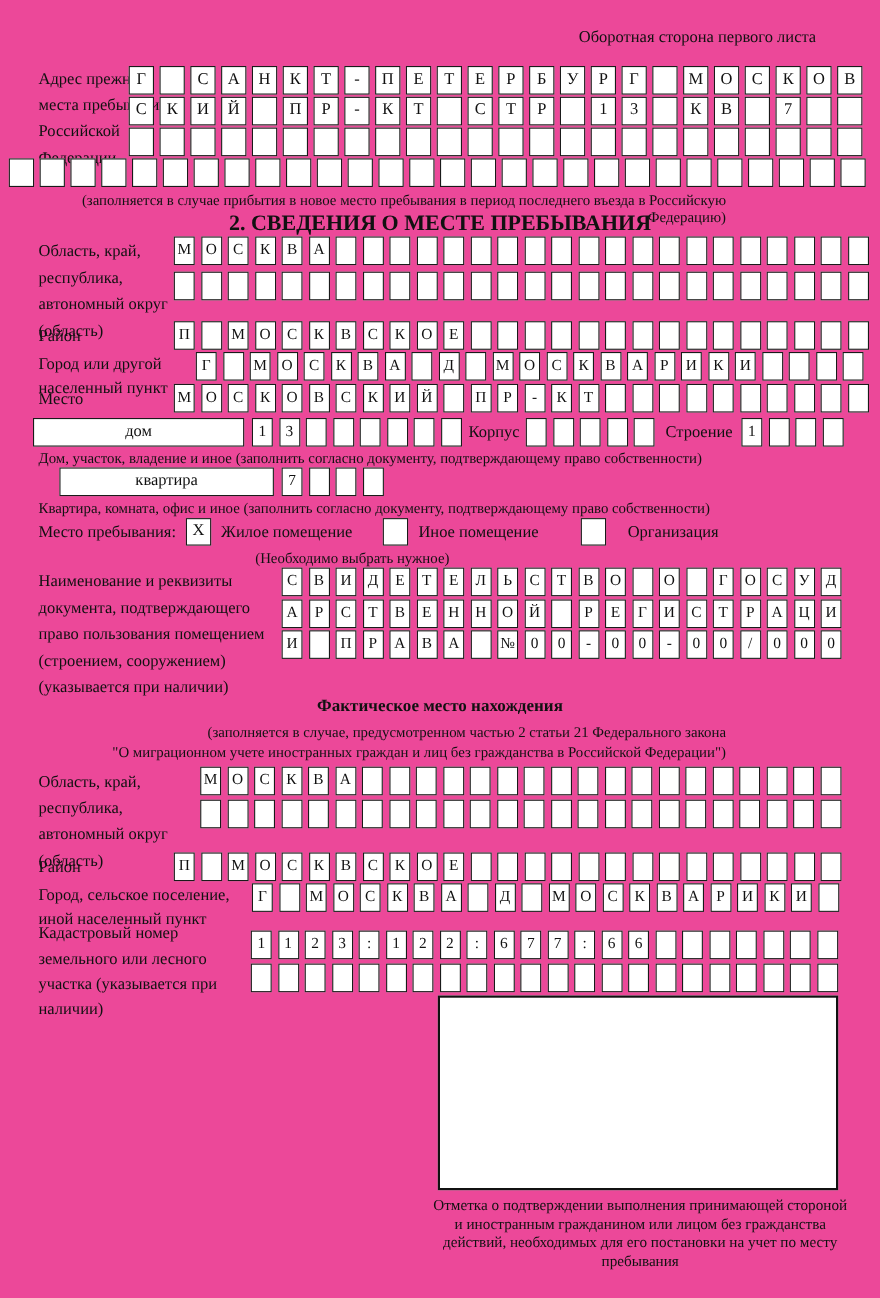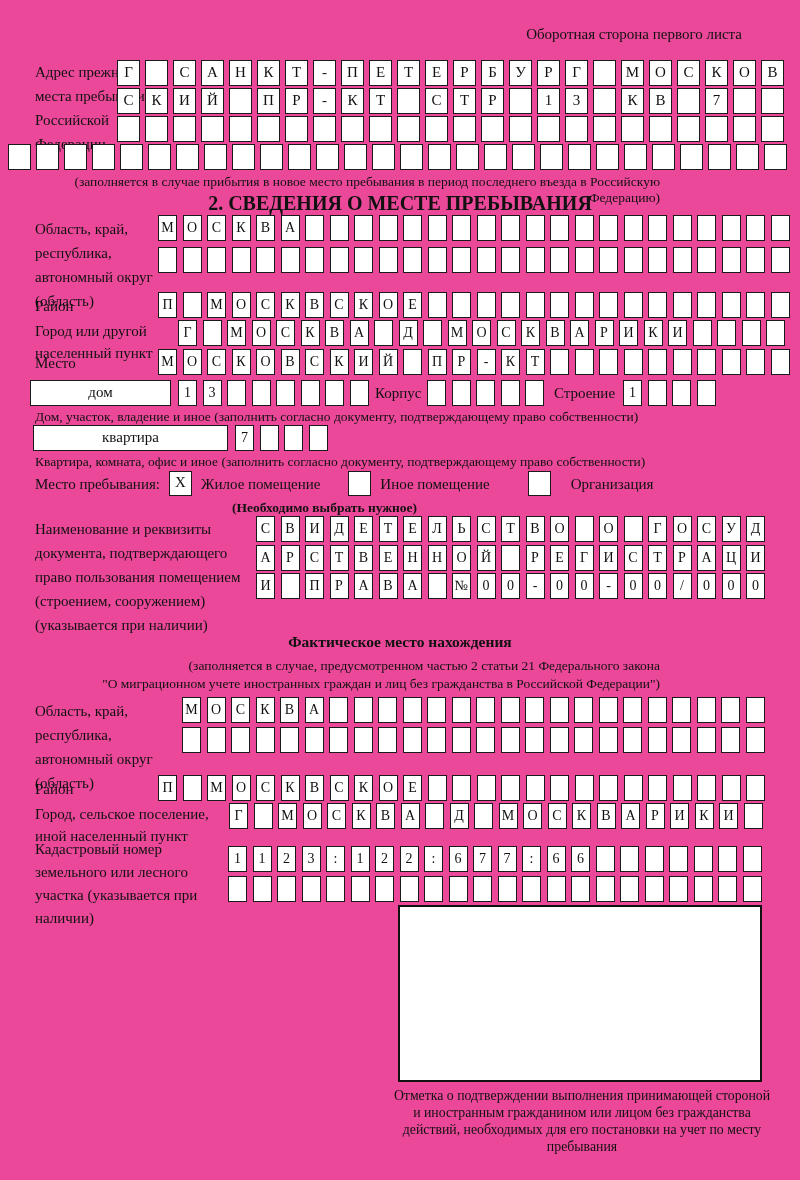--- a/index.html
+++ b/index.html
@@ -283,21 +283,21 @@
       <span class="cell"></span>
       <span class="cell"></span>
       <span class="cell"></span>
       <span class="cell"></span>
       <span class="cell"></span>
       <span class="cell"></span>
       <span class="cell"></span>
     </div>
 
   <div class="abs flexrow" style="top:380px;left:30px;">
-    <span class="widebox" style="width:141px;margin-right:7px;">дом</span>
+    <span class="widebox" style="width:192px;margin-right:7px;">дом</span>
     <span class="cellrow row-md">
         <span class="cell">1</span>
         <span class="cell">3</span>
         <span class="cell"></span>
         <span class="cell"></span>
         <span class="cell"></span>
         <span class="cell"></span>
         <span class="cell"></span>
         <span class="cell"></span>
       </span>
@@ -312,41 +312,41 @@
     <span class="lbl" style="margin:0 8px 0 4px;">Строение</span>
     <span class="cellrow row-md">
         <span class="cell">1</span>
         <span class="cell"></span>
         <span class="cell"></span>
         <span class="cell"></span>
       </span>
   </div>
   <div class="abs cap" style="top:409px;left:35px;">Дом, участок, владение и иное (заполнить согласно документу, подтверждающему право собственности)</div>
 
-  <div class="abs flexrow" style="top:425px;left:22px;padding-left:11px;">
+  <div class="abs flexrow" style="top:425px;left:43px;padding-left:11px;">
     <span class="widebox" style="width:195px;margin-right:7px;">квартира</span>
     <span class="cellrow row-md">
         <span class="cell">7</span>
         <span class="cell"></span>
         <span class="cell"></span>
         <span class="cell"></span>
       </span>
   </div>
   <div class="abs flexrow" style="top:471px;left:35px;">
     <span class="lbl" style="margin-right:9px;">Место пребывания:</span>
     <span class="chk">X</span>
     <span class="lbl" style="margin:0 28px 0 9px;">Жилое помещение</span>
     <span class="chk"></span>
     <span class="lbl" style="margin:0 38px 0 9px;">Иное помещение</span>
     <span class="chk"></span>
     <span class="lbl" style="margin:0 0 0 20px;">Организация</span>
   </div>
 
   <div class="abs cap" style="top:454px;left:35px;">Квартира, комната, офис и иное (заполнить согласно документу, подтверждающему право собственности)</div>
-  <div class="abs cap" style="top:500px;left:232px;font-weight:bold;">(Необходимо выбрать нужное)</div>
+  <div class="abs cap" style="top:500px;left:232px;">(Необходимо выбрать нужное)</div>
 
   <div class="abs lbl" style="top:517px;left:35px;width:218px;">Наименование и реквизиты документа, подтверждающего право пользования помещением (строением, сооружением) (указывается при наличии)</div>
   <div class="abs cellrow row-md" style="top:516px;left:256px;">
       <span class="cell">С</span>
       <span class="cell">В</span>
       <span class="cell">И</span>
       <span class="cell">Д</span>
       <span class="cell">Е</span>
       <span class="cell">Т</span>
       <span class="cell">Е</span>

